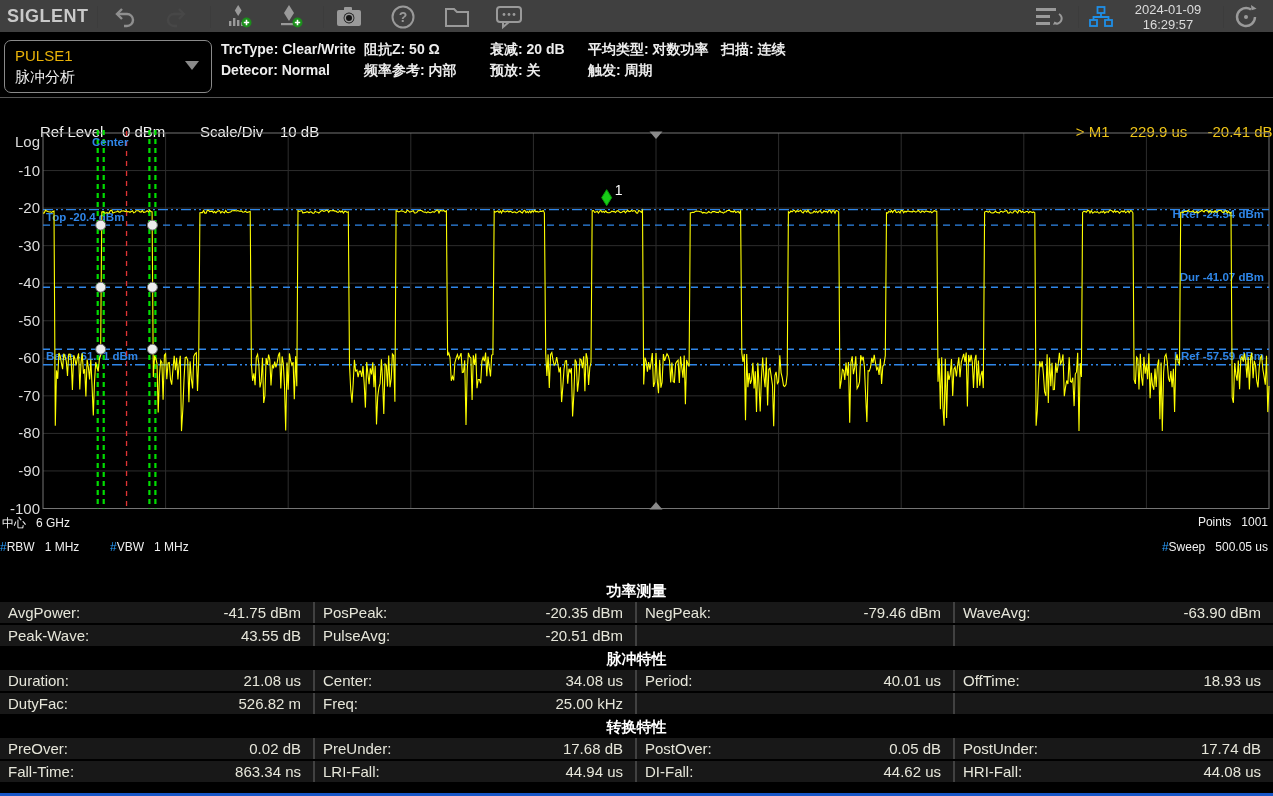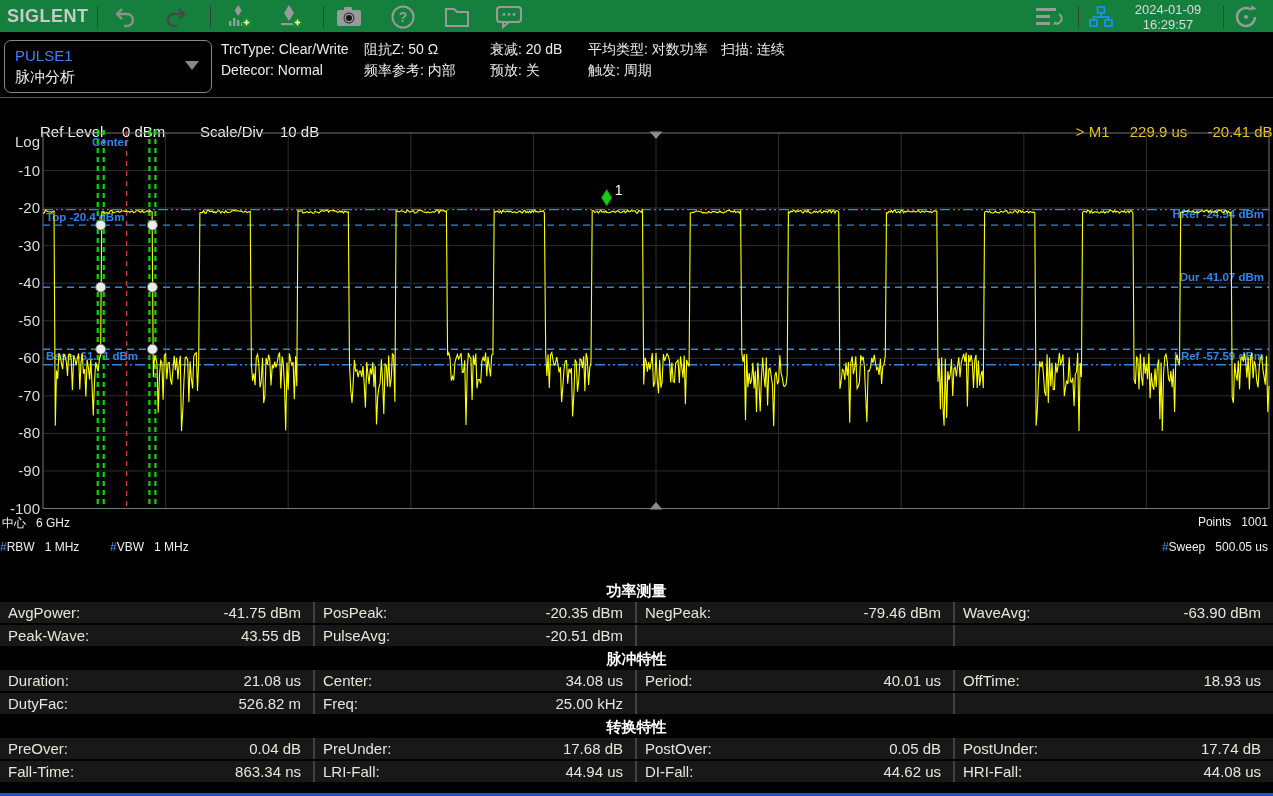--- a/index.html
+++ b/index.html
@@ -1,30 +1,30 @@
 <!DOCTYPE html>
 <html><head>
 <meta charset="utf-8">
 <style>
   html,body{margin:0;padding:0;background:#000;}
   #app{position:relative;width:1273px;height:796px;background:#000;overflow:hidden;
        font-family:"Liberation Sans",sans-serif;color:#e9e9e9;}
   
-  .topbar{position:absolute;left:0;top:0;width:1273px;height:32px;background:#15803d;}
+  .topbar{position:absolute;left:0;top:0;width:1273px;height:32px;background:#404040;}
   .brand{position:absolute;left:7px;top:6px;font-size:18px;font-weight:bold;color:#c9c9c9;letter-spacing:.5px;}
   .tsep{position:absolute;top:6px;width:1px;height:22px;background:#3c3c3c;}
   .ibtn{position:absolute;top:4px;width:30px;height:26px;display:flex;align-items:center;justify-content:center;}
   .datetime{position:absolute;left:1118px;top:2px;width:100px;text-align:center;font-size:13px;line-height:15px;color:#dcdcdc;}
   
   .settings{position:absolute;left:0;top:34px;width:1273px;height:63px;background:#000;border-bottom:1px solid #555;}
   .modebox{position:absolute;left:4px;top:6px;width:206px;height:51px;border:1px solid #8a8a8a;border-radius:7px;}
-  .modebox .t1{position:absolute;left:10px;top:6px;font-size:15px;color:#3b82f6;}
+  .modebox .t1{position:absolute;left:10px;top:6px;font-size:15px;color:#eab308;}
   .modebox .t2{position:absolute;left:10px;top:27px;font-size:15px;color:#f2f2f2;}
   .modebox .arr{position:absolute;right:12px;top:20px;width:0;height:0;border-left:7px solid transparent;border-right:7px solid transparent;border-top:9px solid #8a8a8a;}
-  .sitem{position:absolute;font-size:14px;color:#ededed;white-space:nowrap;}
+  .sitem{position:absolute;font-size:14px;color:#ededed;white-space:nowrap;font-weight:bold;}
   
   .disphdr{position:absolute;left:0;top:114px;width:1273px;height:33px;padding-left:16px;}
   .hlbl{position:absolute;top:9px;font-size:15px;color:#f2f2f2;white-space:nowrap;}
   .mk-readout{position:absolute;right:4px;top:9px;font-size:15px;color:#eec417;white-space:nowrap;}
   .mk-readout span{margin-left:16px;}
   .mk-readout span:first-child{margin-left:8px;}
   
   #plot-svg{position:absolute;left:0;top:0;width:1273px;height:796px;}
   
   .meas{position:absolute;font-size:12px;color:#f0f0f0;white-space:nowrap;}
@@ -318,21 +318,21 @@
         </div>
         <div class="tcell">
           <span></span>
           <span></span>
         </div>
       </div>
       <div class="sect-title">转换特性</div>
       <div class="trow">
         <div class="tcell">
           <span>PreOver:</span>
-          <span>0.04 dB</span>
+          <span>0.02 dB</span>
         </div>
         <div class="tcell">
           <span>PreUnder:</span>
           <span>17.68 dB</span>
         </div>
         <div class="tcell">
           <span>PostOver:</span>
           <span>0.05 dB</span>
         </div>
         <div class="tcell">

